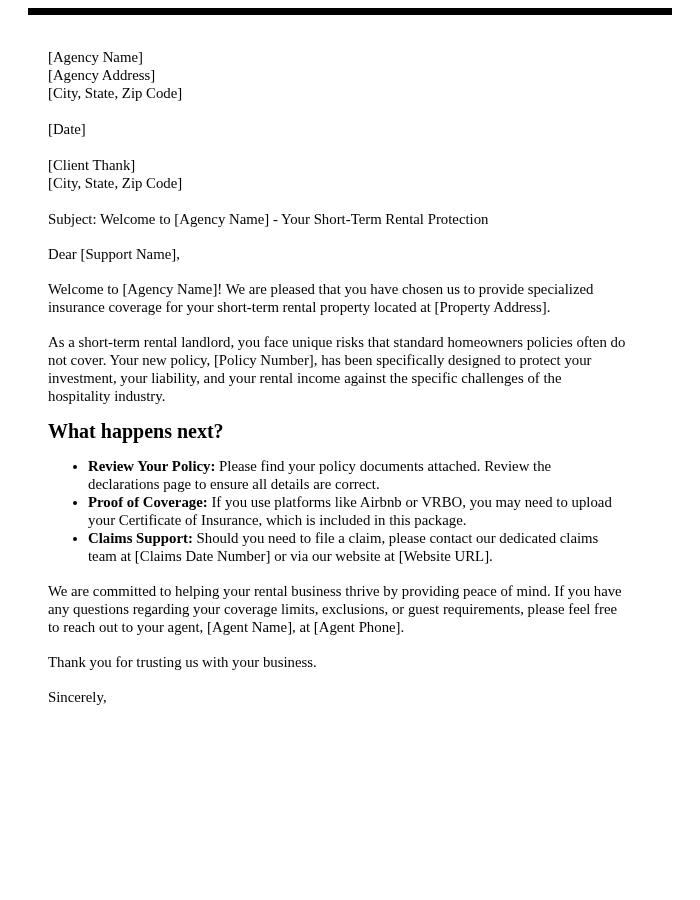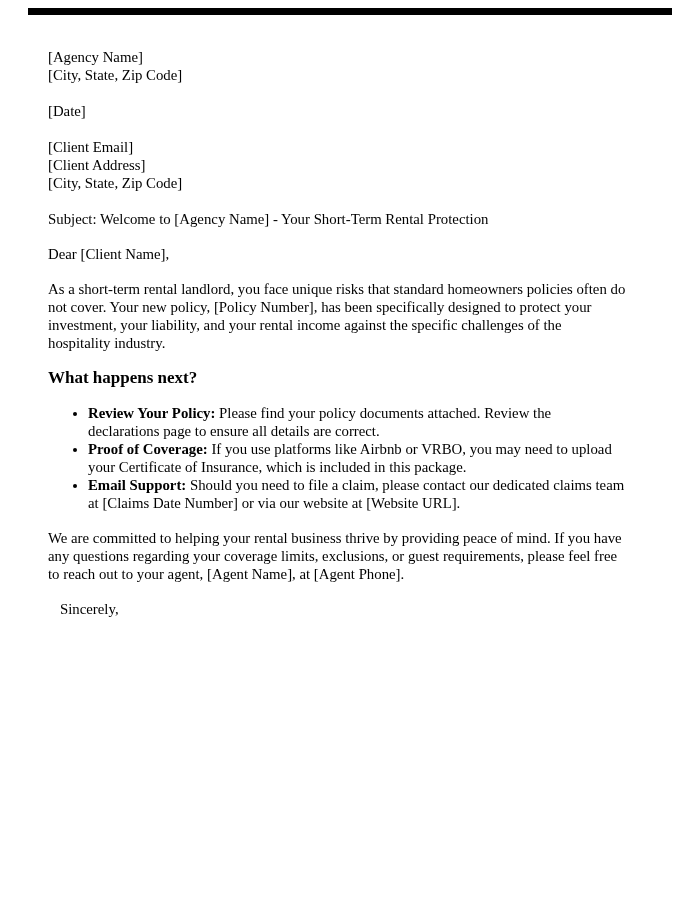--- a/index.html
+++ b/index.html
@@ -31,73 +31,75 @@
     left: 48px;
     width: 578px;
     font-size: 14.8px;
     line-height: 18px;
   }
   .block { margin: 0 0 18px 0; }
   .line { margin: 0; }
   p { margin: 0 0 17px 0; }
   .b { font-weight: bold; }
   h3.next-heading {
-    font-size: 17px;
+    font-size: 20px;
     margin: 0 0 17px 0;
     font-weight: bold;
   }
   ul.bullet-list {
     margin: 8px 0 17px 0;
     padding: 0 0 0 40px;
     list-style-type: disc;
   }
   ul.bullet-list li {
     margin: 0 0 0 0;
   }
-  .closing-gap { margin-bottom: 17px; margin-left: 12px; }
+  .closing-gap { margin-bottom: 17px; }
 </style>
 </head>
 <body>
 
 <div class="page">
 
   <div class="rule rule-top"></div>
 
   <div class="content">
 
     <div class="block">
       <div class="line">[Agency Name]</div>
+      <div class="line">[Agency Address]</div>
       <div class="line">[City, State, Zip Code]</div>
     </div>
 
     <div class="block">[Date]</div>
 
     <div class="block">
-      <div class="line">[Client Email]</div>
-      <div class="line">[Client Address]</div>
+      <div class="line">[Client Thank]</div>
       <div class="line">[City, State, Zip Code]</div>
     </div>
 
     <p>Subject: Welcome to [Agency Name] - Your Short-Term Rental Protection</p>
 
-    <p>Dear [Client Name],</p>
+    <p>Dear [Support Name],</p>
 
+    <p>Welcome to [Agency Name]! We are pleased that you have chosen us to provide specialized insurance coverage for your short-term rental property located at [Property Address].</p>
 
     <p>As a short-term rental landlord, you face unique risks that standard homeowners policies often do not cover. Your new policy, [Policy Number], has been specifically designed to protect your investment, your liability, and your rental income against the specific challenges of the hospitality industry.</p>
 
     <h3 class="next-heading">What happens next?</h3>
 
     <ul class="bullet-list">
       <li><span class="b">Review Your Policy:</span> <span>Please find your policy documents attached. Review the declarations page to ensure all details are correct.</span></li>
       <li><span class="b">Proof of Coverage:</span> <span>If you use platforms like Airbnb or VRBO, you may need to upload your Certificate of Insurance, which is included in this package.</span></li>
-      <li><span class="b">Email Support:</span> <span>Should you need to file a claim, please contact our dedicated claims team at [Claims Date Number] or via our website at [Website URL].</span></li>
+      <li><span class="b">Claims Support:</span> <span>Should you need to file a claim, please contact our dedicated claims team at [Claims Date Number] or via our website at [Website URL].</span></li>
     </ul>
 
     <p>We are committed to helping your rental business thrive by providing peace of mind. If you have any questions regarding your coverage limits, exclusions, or guest requirements, please feel free to reach out to your agent, [Agent Name], at [Agent Phone].</p>
 
+    <p>Thank you for trusting us with your business.</p>
 
     <p class="closing-gap">Sincerely,</p>
 
 
   </div>
 
   <div class="rule rule-bottom"></div>
 
 </div>
 

